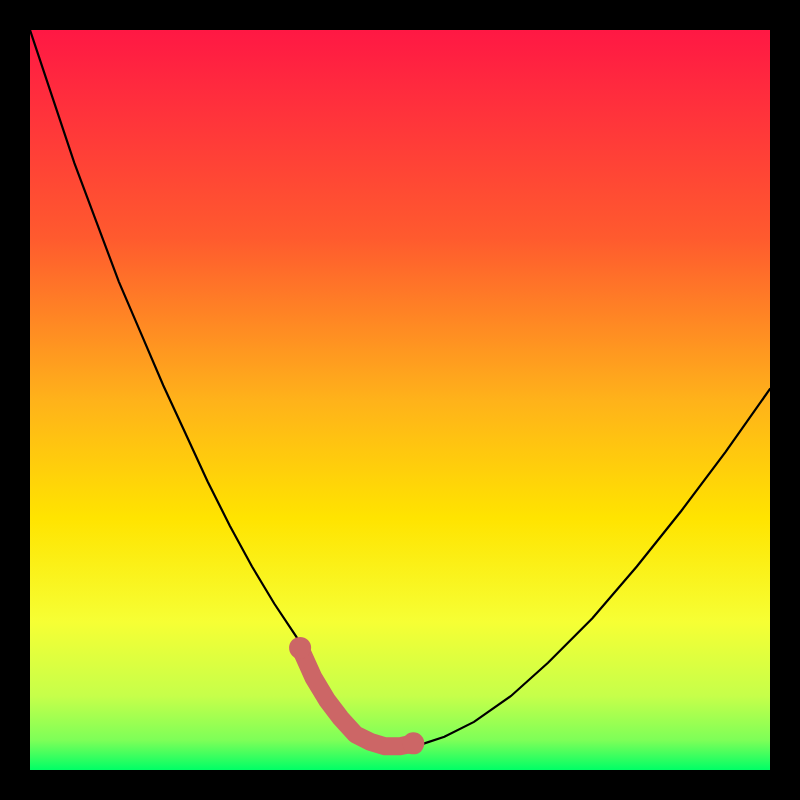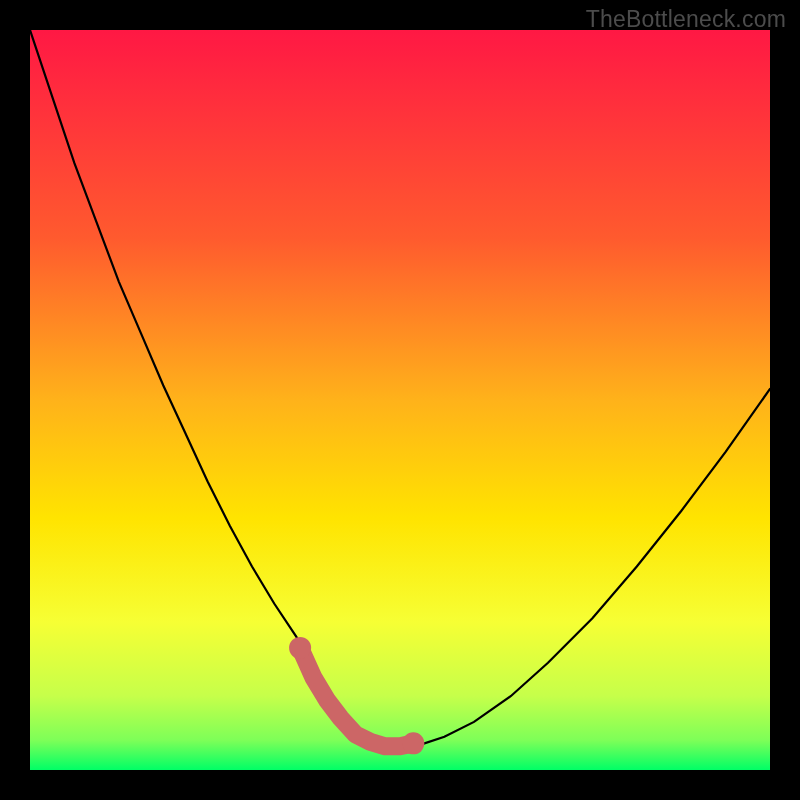--- a/index.html
+++ b/index.html
@@ -41,21 +41,20 @@
     position: absolute;
     left: 0;
     top: 0;
   }
 </style>
 </head>
 <body>
 
 <div class="frame">
 
-  <div class="watermark">TheBottleneck.com</div>
 
   <div class="plot">
     <svg id="plot-svg" width="740" height="740" viewBox="0 0 740 740">
       <defs>
         <linearGradient id="bg-grad" x1="0" y1="0" x2="0" y2="1">
           <stop offset="0%" stop-color="#ff1844"></stop>
           <stop offset="28%" stop-color="#ff5a2e"></stop>
           <stop offset="50%" stop-color="#ffb21a"></stop>
           <stop offset="66%" stop-color="#ffe400"></stop>
           <stop offset="80%" stop-color="#f6ff34"></stop>

